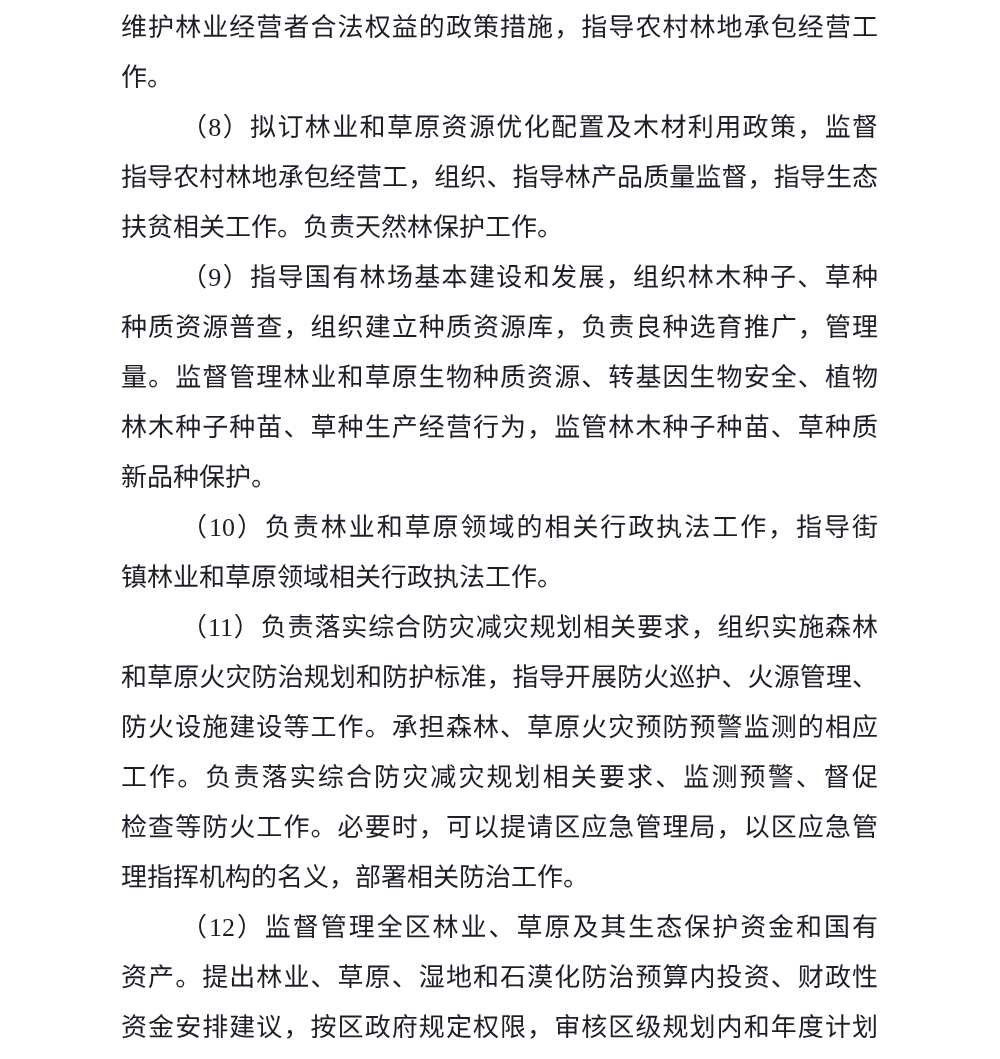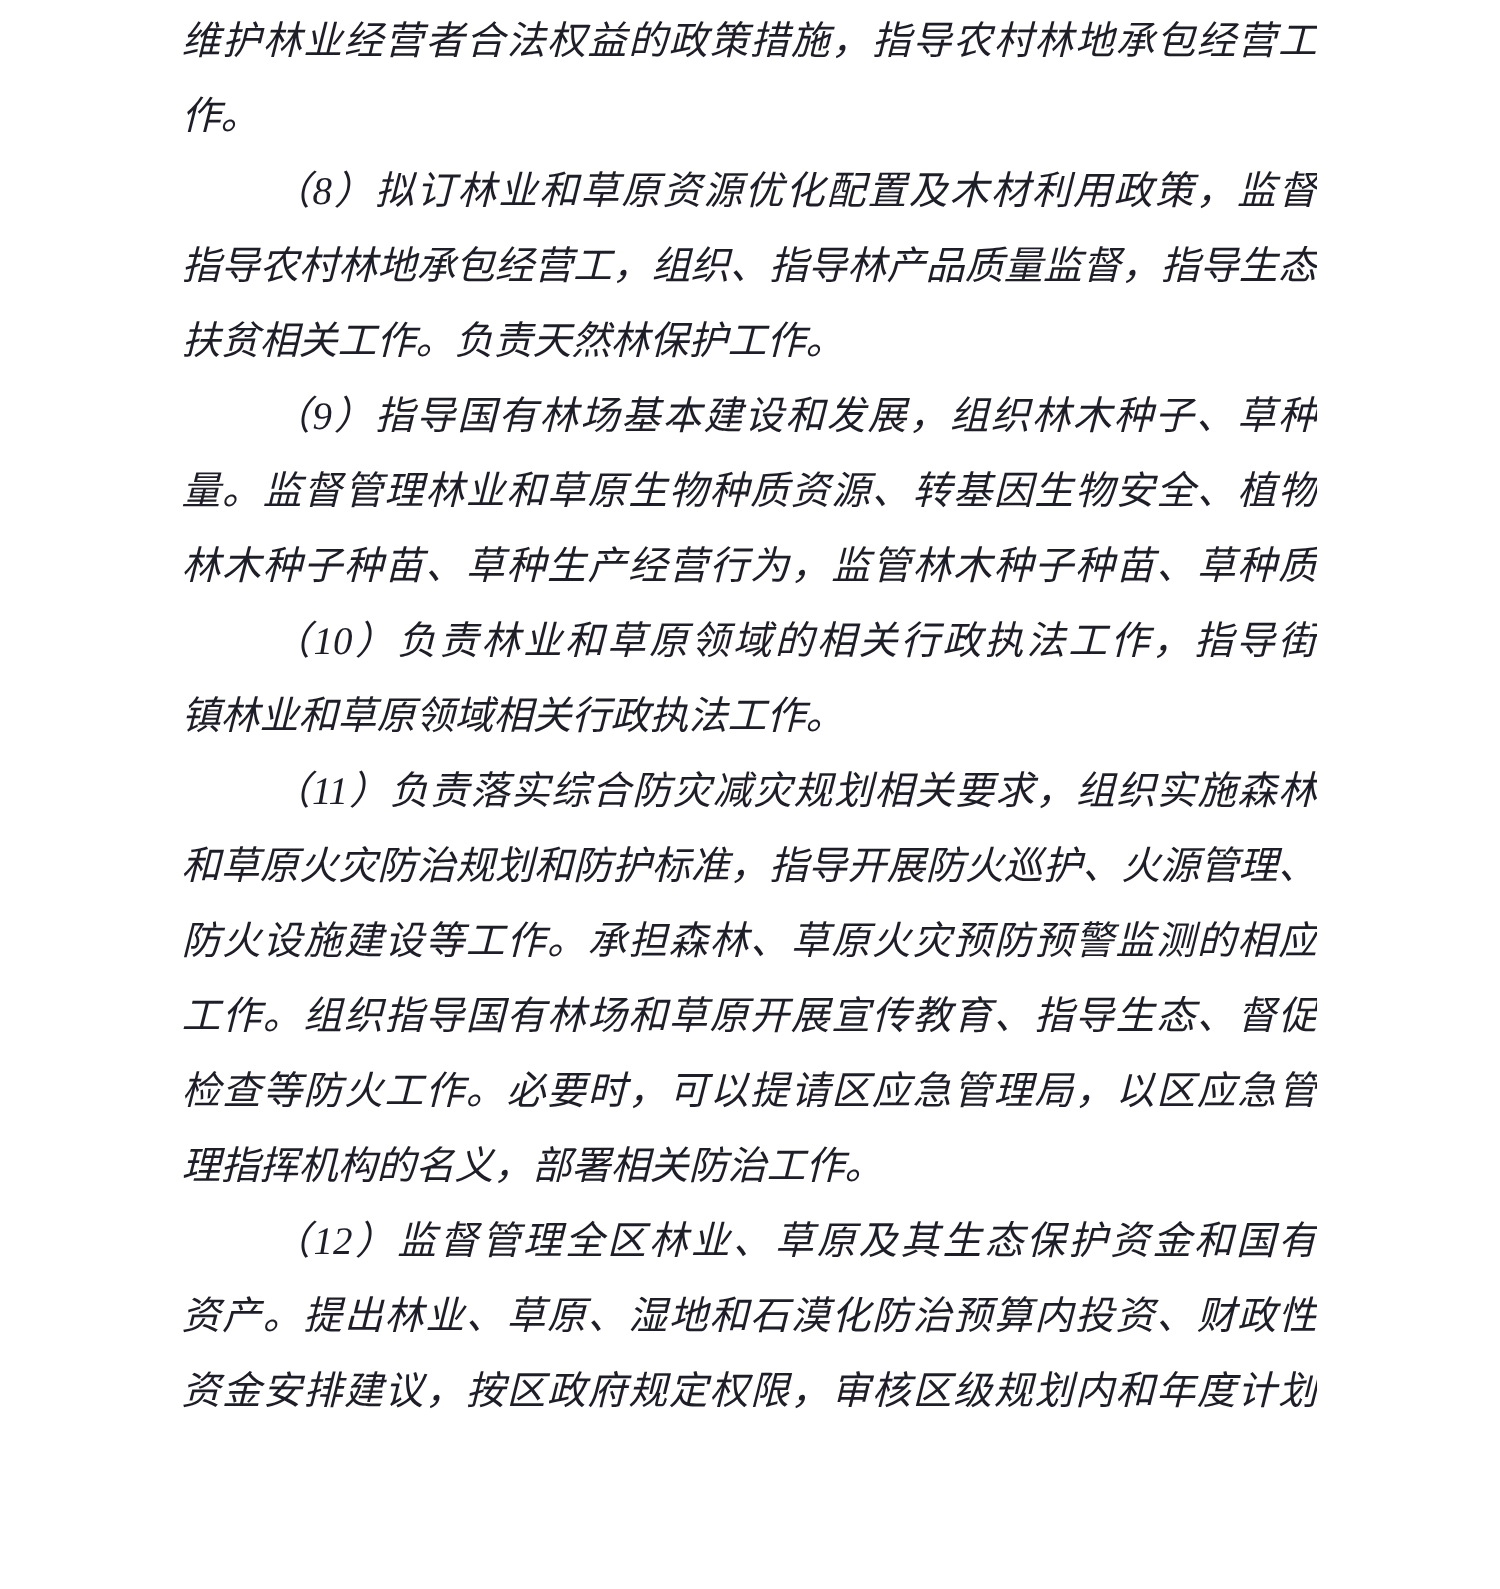--- a/index.html
+++ b/index.html
@@ -17,21 +17,20 @@
   .content {
     position: absolute;
     left: 121px;
     top: 3px;
     width: 757px;
     font-family: "Liberation Serif", serif;
     font-size: 26px;
     line-height: 50px;
     color: #1e1e28;
     letter-spacing: 0;
-    font-style: italic;
   }
   .paragraph {
     margin: 0;
     padding: 0;
   }
   .t-line {
     height: 50px;
     overflow: hidden;
     text-align: justify;
     text-align-last: justify;
@@ -53,32 +52,34 @@
         <div class="t-line">维护林业经营者合法权益的政策措施，指导农村林地承包经营工</div>
         <div class="t-line short">作。</div>
       </div>
       <div class="paragraph">
         <div class="t-line indent">（8）拟订林业和草原资源优化配置及木材利用政策，监督</div>
         <div class="t-line">指导农村林地承包经营工，组织、指导林产品质量监督，指导生态</div>
         <div class="t-line short">扶贫相关工作。负责天然林保护工作。</div>
       </div>
       <div class="paragraph">
         <div class="t-line indent">（9）指导国有林场基本建设和发展，组织林木种子、草种</div>
+        <div class="t-line">种质资源普查，组织建立种质资源库，负责良种选育推广，管理</div>
         <div class="t-line">量。监督管理林业和草原生物种质资源、转基因生物安全、植物</div>
         <div class="t-line">林木种子种苗、草种生产经营行为，监管林木种子种苗、草种质</div>
+        <div class="t-line short">新品种保护。</div>
       </div>
       <div class="paragraph">
         <div class="t-line indent">（10）负责林业和草原领域的相关行政执法工作，指导街</div>
         <div class="t-line short">镇林业和草原领域相关行政执法工作。</div>
       </div>
       <div class="paragraph">
         <div class="t-line indent">（11）负责落实综合防灾减灾规划相关要求，组织实施森林</div>
         <div class="t-line">和草原火灾防治规划和防护标准，指导开展防火巡护、火源管理、</div>
         <div class="t-line">防火设施建设等工作。承担森林、草原火灾预防预警监测的相应</div>
-        <div class="t-line">工作。组织指导国有林场和草原开展宣传教育、指导生态、督促</div>
+        <div class="t-line">工作。负责落实综合防灾减灾规划相关要求、监测预警、督促</div>
         <div class="t-line">检查等防火工作。必要时，可以提请区应急管理局，以区应急管</div>
         <div class="t-line short">理指挥机构的名义，部署相关防治工作。</div>
       </div>
       <div class="paragraph">
         <div class="t-line indent">（12）监督管理全区林业、草原及其生态保护资金和国有</div>
         <div class="t-line">资产。提出林业、草原、湿地和石漠化防治预算内投资、财政性</div>
         <div class="t-line">资金安排建议，按区政府规定权限，审核区级规划内和年度计划</div>
       </div>
     </div>
 </div>

